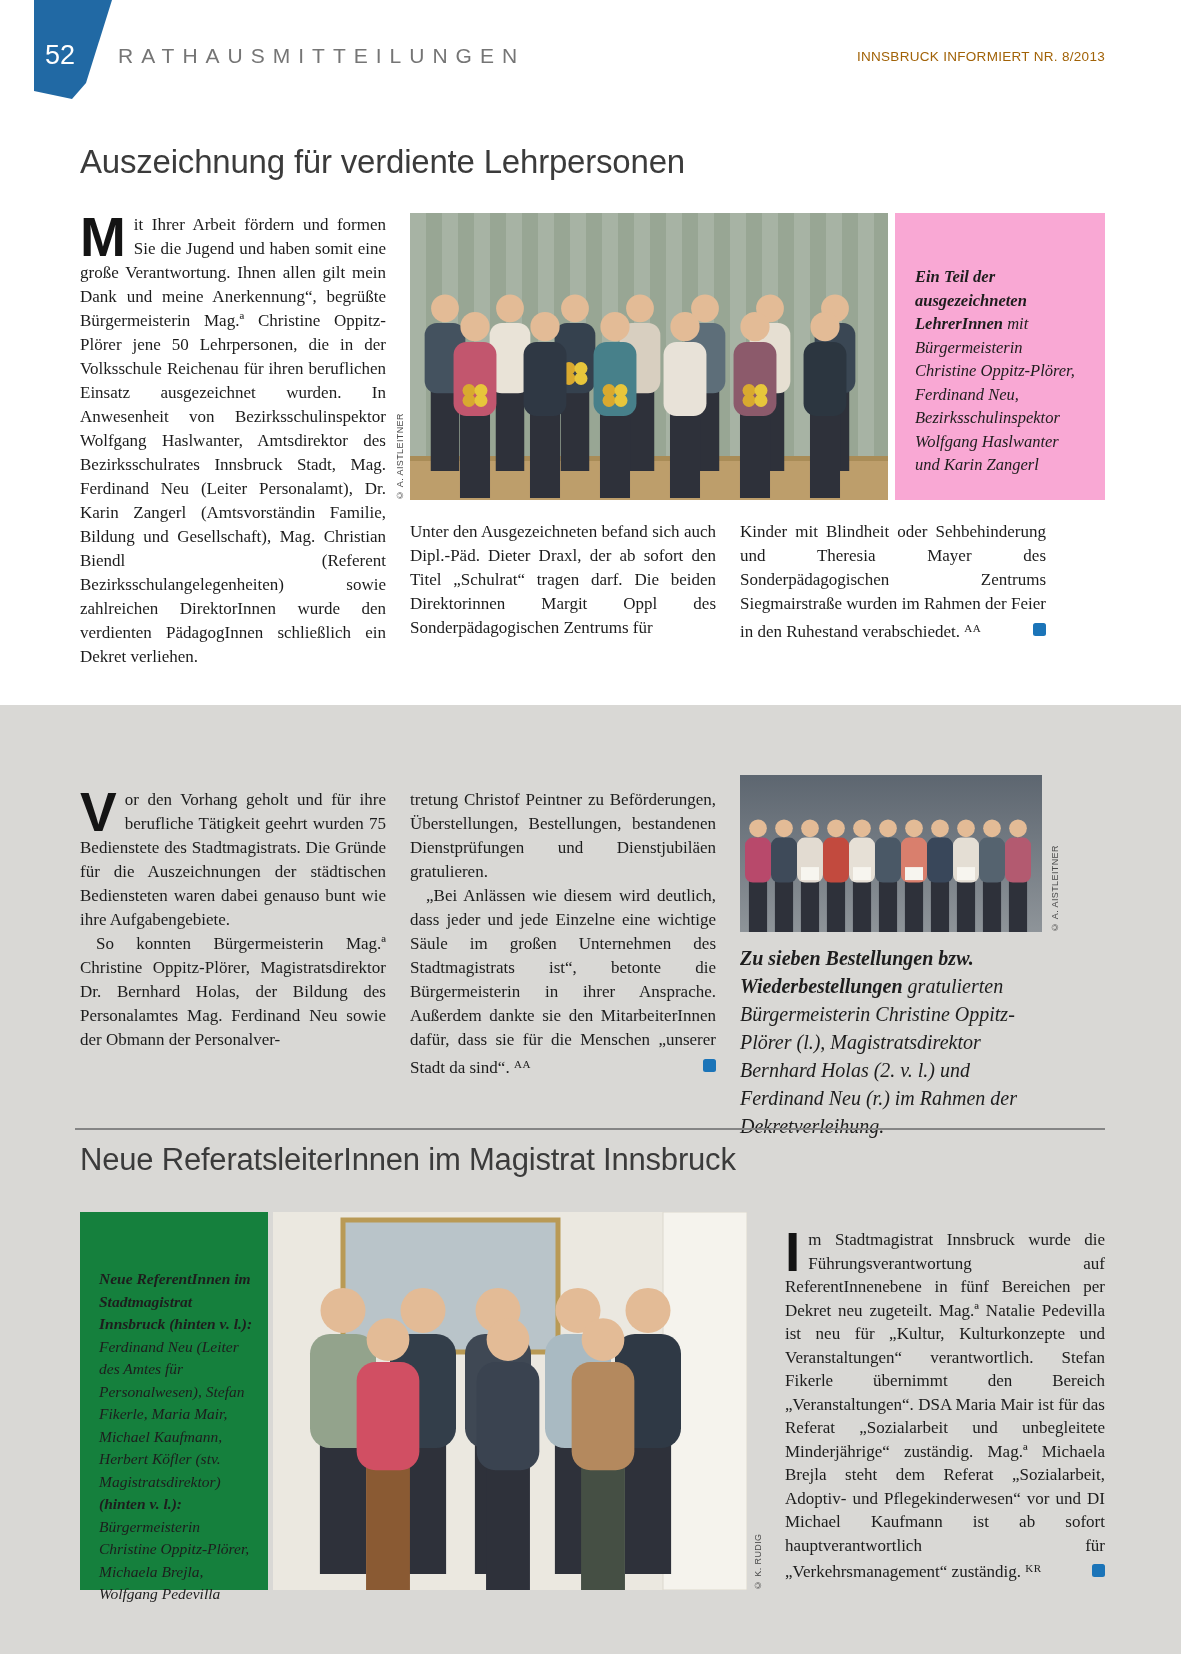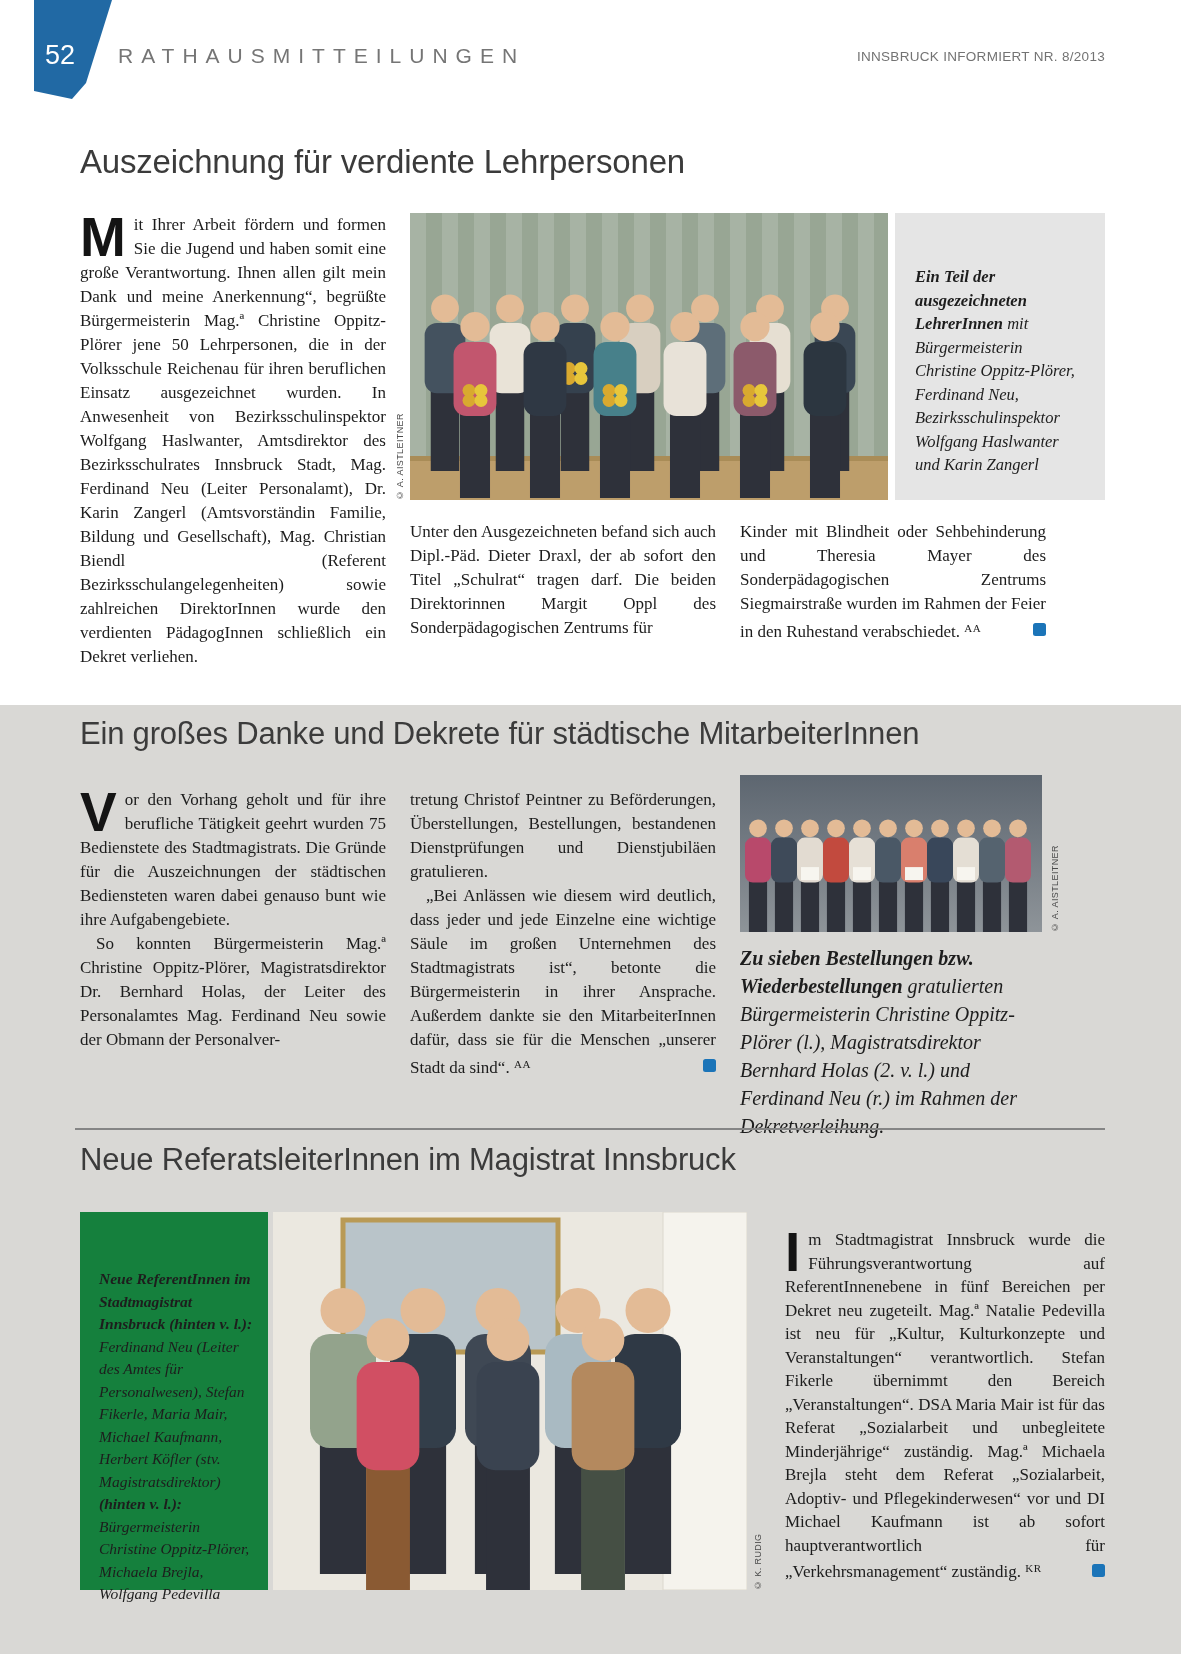--- a/index.html
+++ b/index.html
@@ -6,37 +6,37 @@
   #page{position:relative;width:1181px;height:1654px;background:#ffffff;overflow:hidden;
         font-family:"Liberation Serif",serif;}
   .graybg{position:absolute;left:0;top:705px;width:1181px;height:949px;background:#d9d8d5;}
   
   .hdr-shape{position:absolute;left:28px;top:0;width:120px;height:104px;}
   .hdr-num{position:absolute;left:45px;top:40px;font-family:"Liberation Sans",sans-serif;
            font-size:27px;color:#ffffff;z-index:3;}
   .hdr-section{position:absolute;left:118px;top:44px;font-family:"Liberation Sans",sans-serif;
            font-size:21px;letter-spacing:8px;color:#757575;}
   .hdr-issue{position:absolute;right:76px;top:49px;font-family:"Liberation Sans",sans-serif;
-           font-size:13.5px;letter-spacing:0.3px;color:#737373;margin-left:28px;}
+           font-size:13.5px;letter-spacing:0.3px;color:#a16207;margin-left:28px;}
   
   .headline{position:absolute;font-family:"Liberation Sans",sans-serif;font-weight:400;
            color:#3b3b3b;letter-spacing:-0.2px;}
   
   .body-col{position:absolute;width:306px;font-size:17px;line-height:24px;
            text-align:justify;color:#1c1c1c;}
   .body-col p{margin:0;}
   .body-col p.ind{text-indent:16px;}
   .dropcap{float:left;font-family:"Liberation Sans",sans-serif;font-weight:700;
            font-size:55px;line-height:43px;margin:3px 8px 0 0;color:#141414;}
   .sig{font-size:11px;letter-spacing:0.6px;vertical-align:5px;}
   .endmark{float:right;width:13px;height:13px;background:#1b74b8;border-radius:2.5px;margin-top:7px;}
   
   .caption{font-style:italic;font-size:20px;line-height:28px;color:#1d1d1d;}
   .caption .cb{font-weight:700;}
-  .cap1{position:absolute;left:895px;top:213px;width:210px;height:287px;background:#e5e5e5;
+  .cap1{position:absolute;left:895px;top:213px;width:210px;height:287px;background:#f9a8d4;
         box-sizing:border-box;padding:52px 18px 0 20px;font-size:16.5px;line-height:23.5px;}
   .cap2{position:absolute;left:740px;top:944px;width:312px;}
   .cap3{position:absolute;left:80px;top:1212px;width:188px;height:378px;background:#15803d;
         box-sizing:border-box;padding:56px 14px 0 19px;font-size:15.5px;line-height:22.5px;}
   
   .photo{position:absolute;overflow:hidden;}
   .photo svg{display:block;}
   #photo1{left:410px;top:213px;width:478px;height:287px;
           background:repeating-linear-gradient(90deg,#a7b3a4 0 16px,#98a694 16px 32px);}
   #photo2{left:740px;top:775px;width:302px;height:157px;
@@ -138,25 +138,24 @@
     <span class="cb">Ein Teil der ausgezeichneten LehrerInnen</span><span> mit Bürgermeisterin Christine Oppitz-Plörer, Ferdinand Neu, Bezirksschul­inspektor Wolfgang Haslwanter und Karin Zangerl</span>
   </div>
 
   <div class="body-col" style="left:410px;top:520px;">
     <p>Unter den Ausgezeichneten befand sich auch Dipl.-Päd. Dieter Draxl, der ab sofort den Titel „Schulrat“ tragen darf. Die beiden Direktorinnen Margit Oppl des Sonderpädagogischen Zentrums für</p>
   </div>
   <div class="body-col" style="left:740px;top:520px;">
     <p><span>Kinder mit Blindheit oder Sehbehinderung und Theresia Mayer des Sonderpädagogischen Zentrums Siegmairstraße wurden im Rahmen der Feier in den Ruhestand verabschiedet.</span> <span class="sig">AA</span><span class="endmark"></span></p>
   </div>
 
-  <div class="headline" style="left:80px;top:716px;font-size:31px;">Ein großes Danke und Dekrete für städtische MitarbeiterInnen</div>
 
   <div class="body-col" style="left:80px;top:788px;">
     <p><span class="dropcap">V</span><span>or den Vorhang geholt und für ihre berufliche Tätigkeit geehrt wurden 75 Bedienstete des Stadtmagistrats. Die Gründe für die Auszeichnungen der städtischen Bediensteten waren dabei genauso bunt wie ihre Aufgabengebiete.</span></p>
-    <p class="ind">So konnten Bürgermeisterin Mag.ª Christine Oppitz-Plörer, Magistratsdirektor Dr. Bernhard Holas, der Leiter des Personalamtes Mag. Ferdinand Neu sowie der Obmann der Personalver-</p>
+    <p class="ind">So konnten Bürgermeisterin Mag.ª Christine Oppitz-Plörer, Magistratsdirektor Dr. Bernhard Holas, der Bildung des Personalamtes Mag. Ferdinand Neu sowie der Obmann der Personalver-</p>
   </div>
 
   <div class="body-col" style="left:410px;top:788px;">
     <p>tretung Christof Peintner zu Beförderungen, Überstellungen, Bestellungen, bestandenen Dienstprüfungen und Dienstjubiläen gratulieren.</p>
     <p class="ind"><span>„Bei Anlässen wie diesem wird deutlich, dass jeder und jede Einzelne eine wichtige Säule im großen Unternehmen des Stadtmagistrats ist“, betonte die Bürgermeisterin in ihrer Ansprache. Außerdem dankte sie den MitarbeiterInnen dafür, dass sie für die Menschen „unserer Stadt da sind“.</span> <span class="sig">AA</span><span class="endmark"></span></p>
   </div>
 
   <div id="photo2" class="photo">
     <svg id="photo2-svg" width="302" height="157" viewBox="0 0 302 157">
         <rect x="8.914" y="102.72" width="18.172" height="54.28" fill="#2e313a"></rect>

